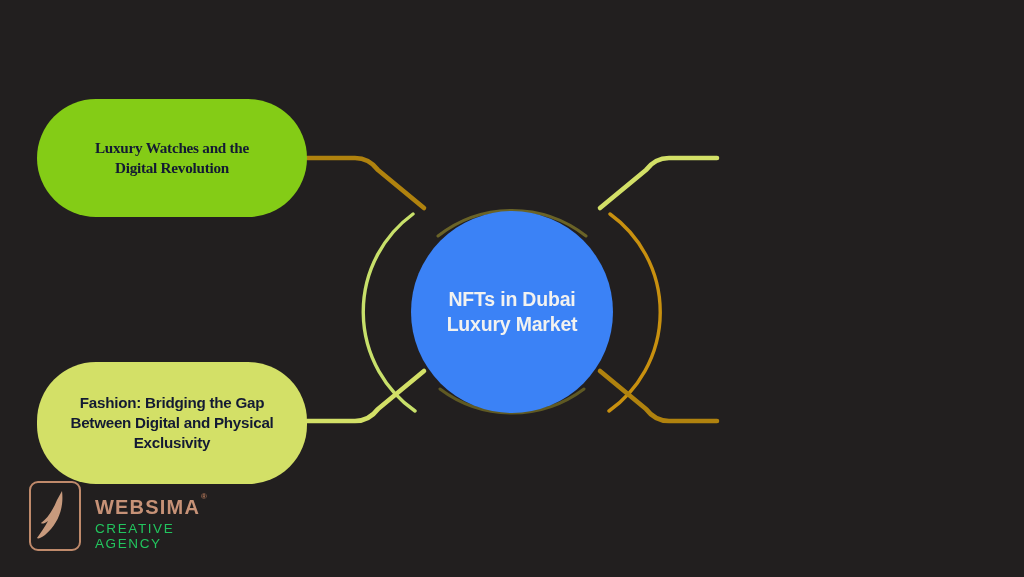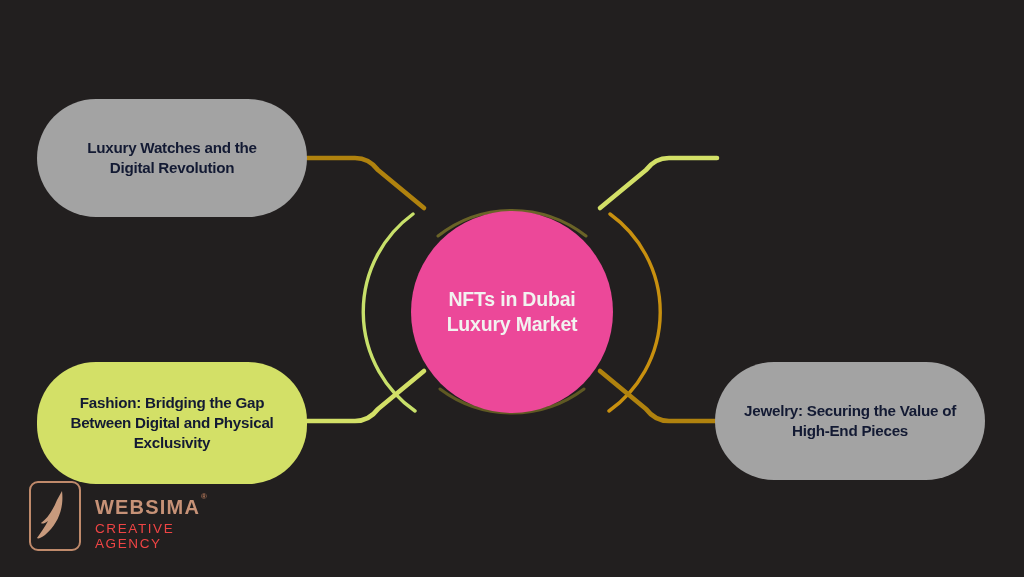--- a/index.html
+++ b/index.html
@@ -24,21 +24,21 @@
   }
 
   
   .hub {
     position: absolute;
     left: 411px;
     top: 211px;
     width: 202px;
     height: 202px;
     border-radius: 50%;
-    background: #ec4899;
+    background: #3b82f6;
     display: flex;
     align-items: center;
     justify-content: center;
     text-align: center;
   }
   .hub-label {
     color: #f2f2f0;
     font-size: 19.5px;
     font-weight: bold;
     line-height: 1.28;
@@ -60,21 +60,21 @@
     padding: 0 22px;
   }
   .pill-label {
     font-size: 15.2px;
     font-weight: bold;
     line-height: 1.33;
     letter-spacing: -0.25px;
     white-space: pre-line;
     color: #131a33;
   }
-  .pill.gold  { background: #a3a3a3; }
+  .pill.gold  { background: #84cc16; font-family: Liberation Serif, serif; }
   .pill.green { background: #d3e067; }
 
   .pill.n-tl { left: 37px;  top: 99px; }
   .pill.n-tr { left: 715px; top: 99px; }
   .pill.n-bl { left: 37px;  top: 362px; height: 122px; }
   .pill.n-br { left: 715px; top: 362px; }
 
   
   .logo {
     position: absolute;
@@ -106,21 +106,21 @@
     font-size: 8px;
     vertical-align: super;
     position: relative;
     top: -7px;
     left: 1px;
     color: #b5785a;
   }
   .logo-sub {
     font-size: 13.5px;
     letter-spacing: 1.6px;
-    color: #ef4444;
+    color: #22c55e;
     margin-top: 4px;
     line-height: 1.12;
     white-space: pre-line;
   }
 </style>
 </head>
 <body>
 
 <div id="canvas">
 
@@ -150,24 +150,20 @@
 Digital Revolution</div>
   </div>
 
 
   <div class="pill green n-bl">
     <div class="pill-label">Fashion: Bridging the Gap
 Between Digital and Physical
 Exclusivity</div>
   </div>
 
-  <div class="pill gold n-br">
-    <div class="pill-label">Jewelry: Securing the Value of
-High-End Pieces</div>
-  </div>
 
   <div class="logo">
     <div class="logo-mark">
       <svg width="48" height="66" viewBox="0 0 48 66" xmlns="http://www.w3.org/2000/svg">
         <path d="M31 8 C 33 24, 28 40, 14 52 C 10 55, 7 56, 6 55
                  C 10 49, 14 44, 17 38 C 13 41, 11 41, 10 40
                  C 16 36, 22 27, 26 17 Z" fill="#c89a7d"></path>
       </svg>
     </div>
     <div class="logo-text">

